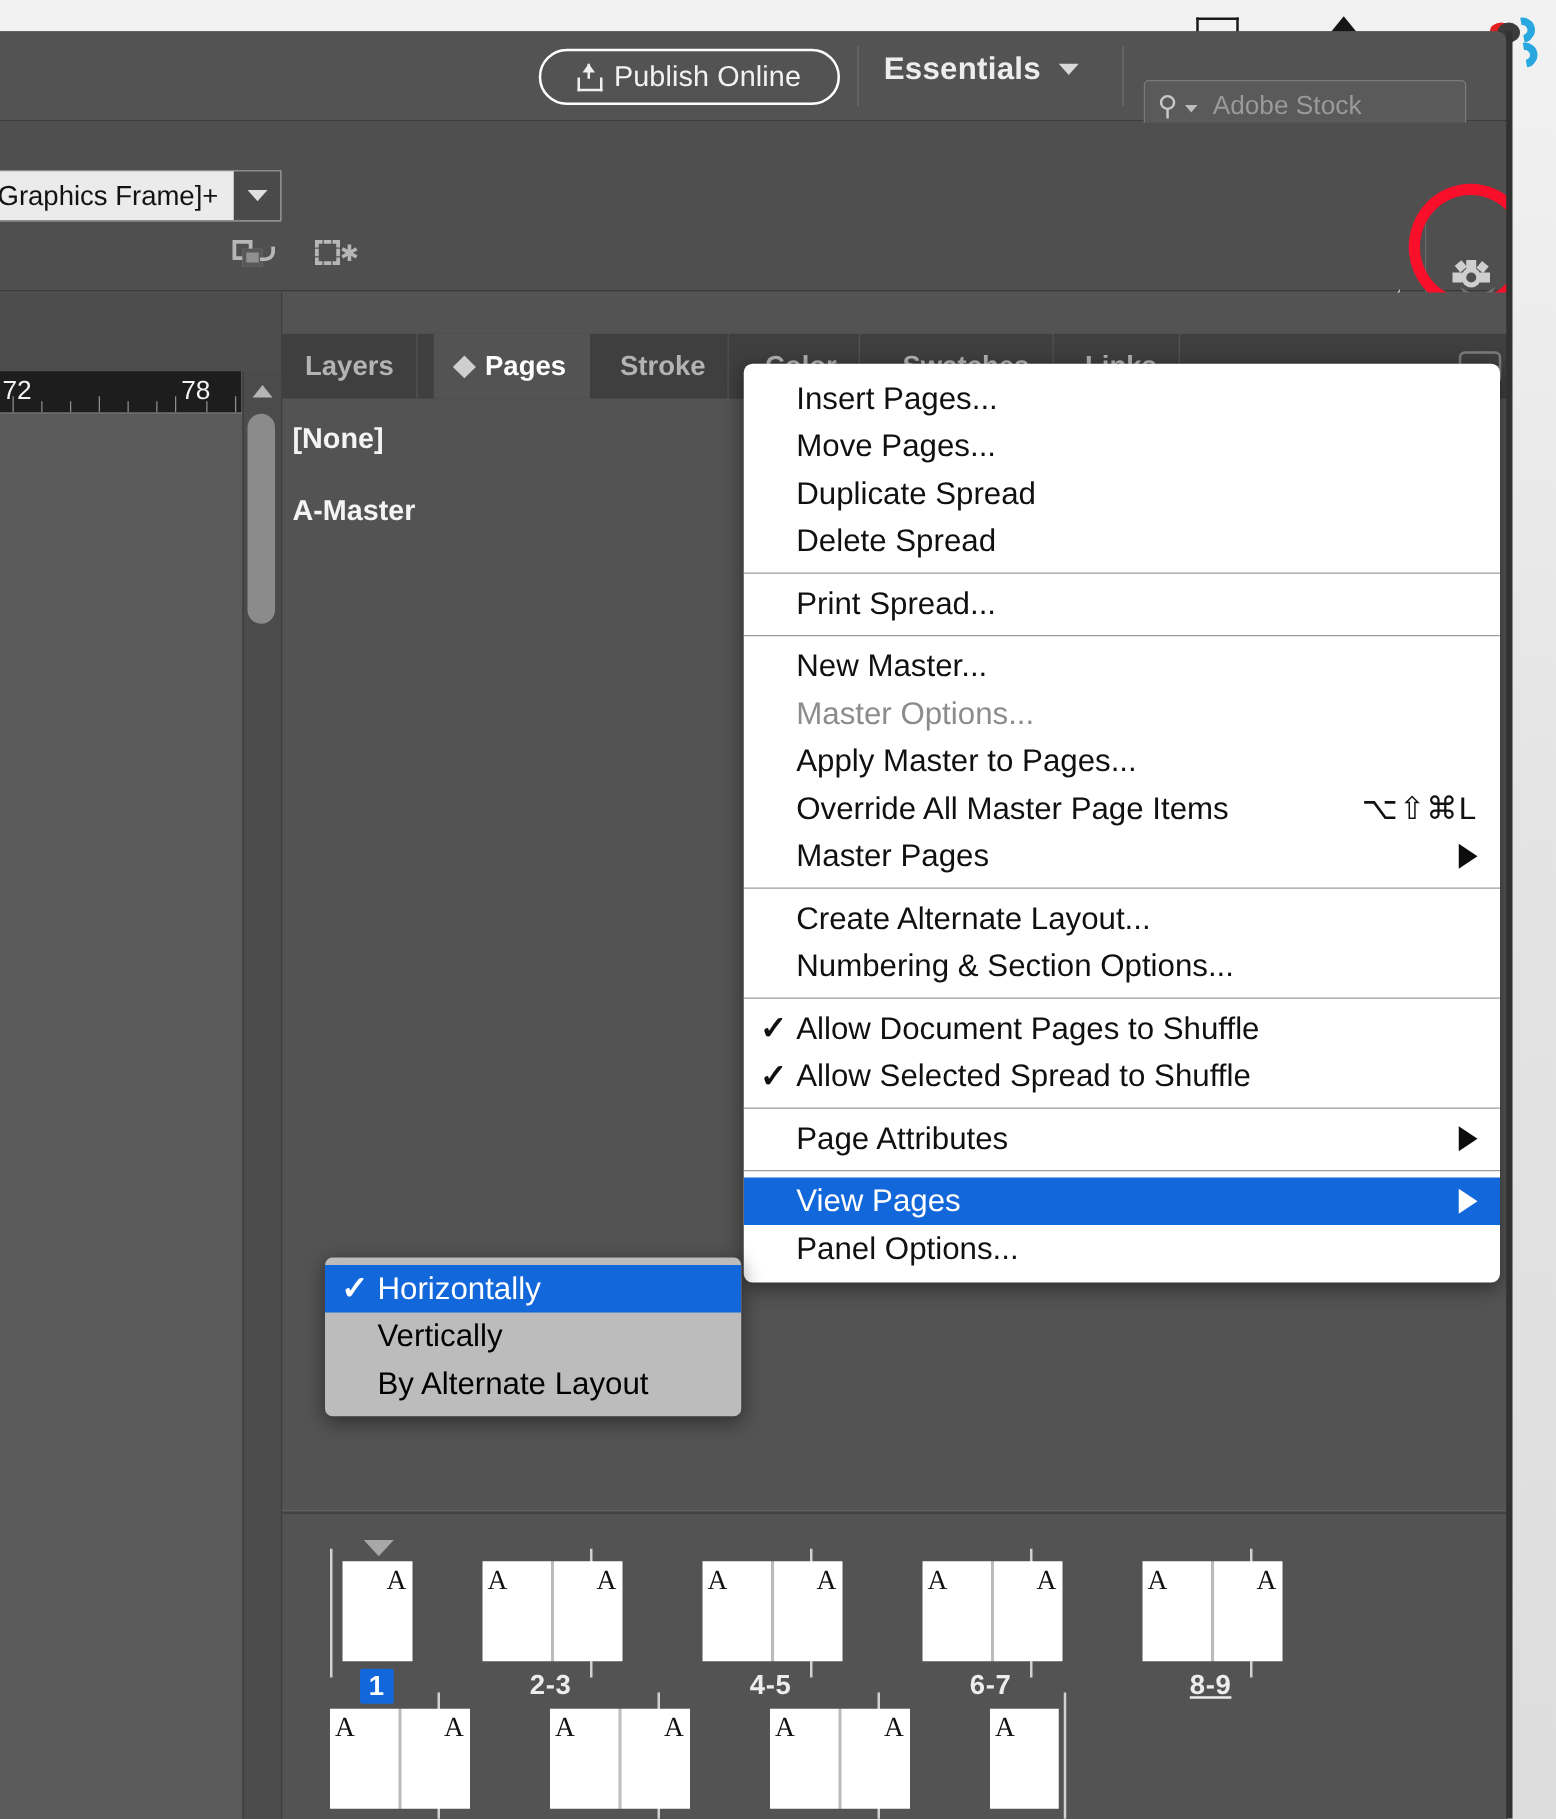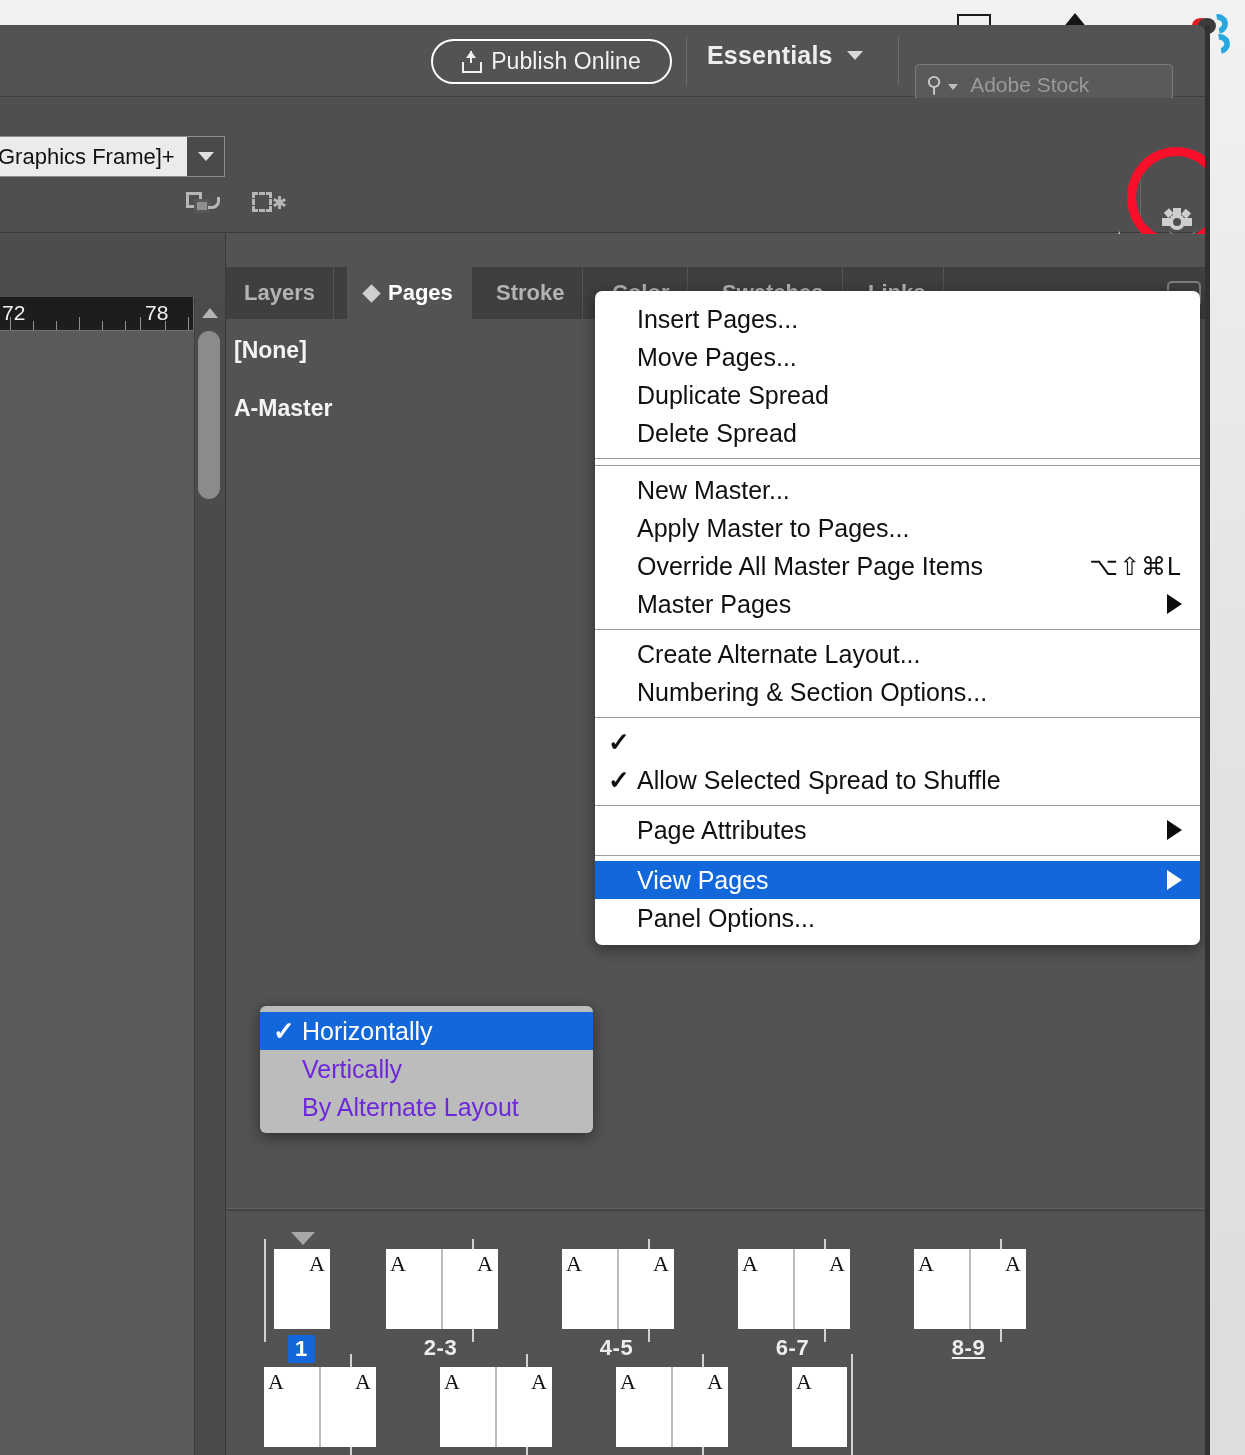--- a/index.html
+++ b/index.html
@@ -298,21 +298,21 @@
 
   
   .submenu {
     position: absolute; left: 260px; top: 981px; width: 333px;
     background: #bcbcbc; border-radius: 6px;
     box-shadow: 0 4px 16px rgba(0,0,0,.45);
     padding: 6px 0 7px 0; overflow: hidden;
   }
   .smi {
     position: relative; height: 38px; display: flex; align-items: center;
-    padding-left: 42px; color: #6d28d9; font-size: 25px; white-space: nowrap;
+    padding-left: 42px; color: #000000; font-size: 25px; white-space: nowrap;
   }
   .smi.highlight { background: #1267da; color: #ffffff; }
   .smi .check { position: absolute; left: 13px; top: 50%; transform: translateY(-50%); font-size: 26px; font-weight: bold; }
 
   .win-right-border { position: absolute; left: 1205px; top: 25px; width: 5px; height: 1430px; background: #313131; }
 </style>
 </head>
 <body>
 
 <div id="root">
@@ -598,25 +598,31 @@
       </div>
       <div class="mi">
         <span class="lbl">Duplicate Spread</span>
       </div>
       <div class="mi">
         <span class="lbl">Delete Spread</span>
       </div>
 
       <div class="msep"></div>
 
+      <div class="mi">
+        <span class="lbl">Print Spread...</span>
+      </div>
 
       <div class="msep"></div>
 
       <div class="mi">
         <span class="lbl">New Master...</span>
+      </div>
+      <div class="mi disabled">
+        <span class="lbl">Master Options...</span>
       </div>
       <div class="mi">
         <span class="lbl">Apply Master to Pages...</span>
       </div>
       <div class="mi">
         <span class="lbl">Override All Master Page Items</span>
         <span class="shortcut">⌥⇧⌘L</span>
       </div>
       <div class="mi">
         <span class="lbl">Master Pages</span>
@@ -629,20 +635,21 @@
         <span class="lbl">Create Alternate Layout...</span>
       </div>
       <div class="mi">
         <span class="lbl">Numbering &amp; Section Options...</span>
       </div>
 
       <div class="msep"></div>
 
       <div class="mi">
         <span class="check">✓</span>
+        <span class="lbl">Allow Document Pages to Shuffle</span>
       </div>
       <div class="mi">
         <span class="check">✓</span>
         <span class="lbl">Allow Selected Spread to Shuffle</span>
       </div>
 
       <div class="msep"></div>
 
       <div class="mi">
         <span class="lbl">Page Attributes</span>

